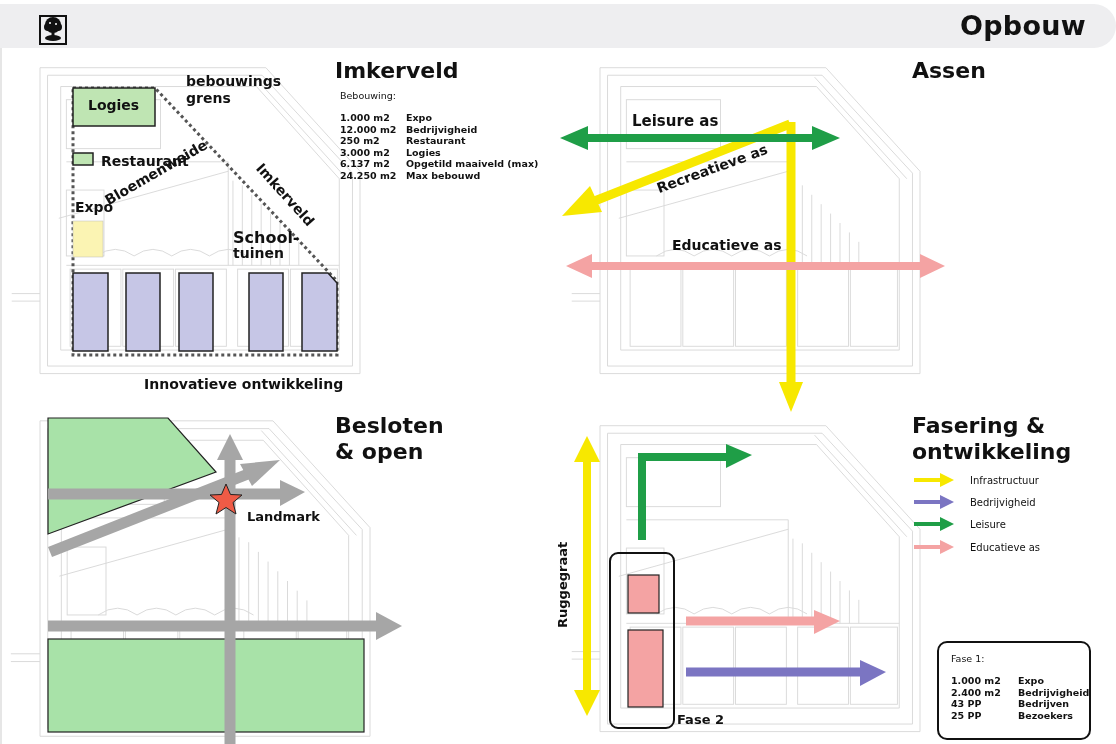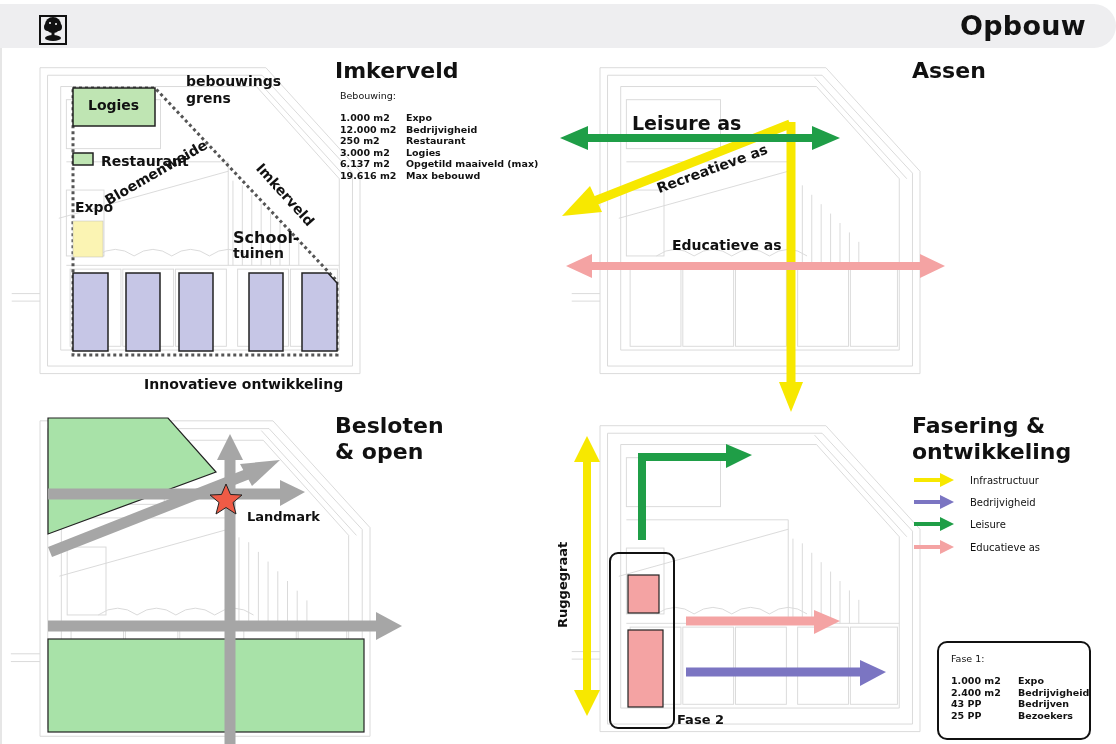--- a/index.html
+++ b/index.html
@@ -98,21 +98,21 @@
   <span>1.000 m2</span>
     <span>Expo</span>
   <span>12.000 m2</span>
     <span>Bedrijvigheid</span>
   <span>250 m2</span>
     <span>Restaurant</span>
   <span>3.000 m2</span>
     <span>Logies</span>
   <span>6.137 m2</span>
     <span>Opgetild maaiveld (max)</span>
-  <span>19.616 m2</span>
+  <span>24.250 m2</span>
     <span>Max bebouwd</span>
 </div>
 
 <svg class="panel" style="left:600px;top:58px" width="320" height="330" viewBox="0 0 340 330">
   <use href="#siteplan"></use>
 </svg>
 <svg class="panel" style="left:540px;top:100px" width="420" height="320" viewBox="0 0 420 320">
   <g>
     <path d="M250 24 L52 102" class="s-infra" stroke-width="9" fill="none"></path>
     <polygon points="22,116 50,86 62,112" class="f-infra"></polygon>
@@ -126,21 +126,21 @@
     <polygon points="20,38 48,26 48,50" class="f-leis"></polygon>
     <polygon points="300,38 272,26 272,50" class="f-leis"></polygon>
   </g>
   <g>
     <path d="M45 166 L380 166" class="s-edu" stroke-width="8" fill="none"></path>
     <polygon points="26,166 52,154 52,178" class="f-edu"></polygon>
     <polygon points="405,166 380,154 380,178" class="f-edu"></polygon>
   </g>
 </svg>
 <div class="h1" style="left:912px;top:58px">Assen</div>
-<div class="lbl" style="left:632px;top:112px;font-size:19px">Leisure as</div>
+<div class="lbl" style="left:632px;top:112px;font-size:15px">Leisure as</div>
 <div class="lbl" style="left:660px;top:180px;font-size:14px;transform:rotate(-20deg);transform-origin:left bottom">Recreatieve as</div>
 <div class="lbl" style="left:672px;top:237px;font-size:14px">Educatieve as</div>
 
 <svg class="panel" style="left:40px;top:418px" width="330" height="326" viewBox="0 0 340 330">
   <use href="#siteplan"></use>
 </svg>
 <svg class="panel" style="left:40px;top:410px" width="380" height="334" viewBox="0 0 380 334">
   <path d="M8 8 L128 8 L176 62 L8 124 Z" class="green" stroke="#222" stroke-width="1.2"></path>
   <rect x="8" y="229" width="316" height="93" class="green" stroke="#222" stroke-width="1.2"></rect>
   <g>

